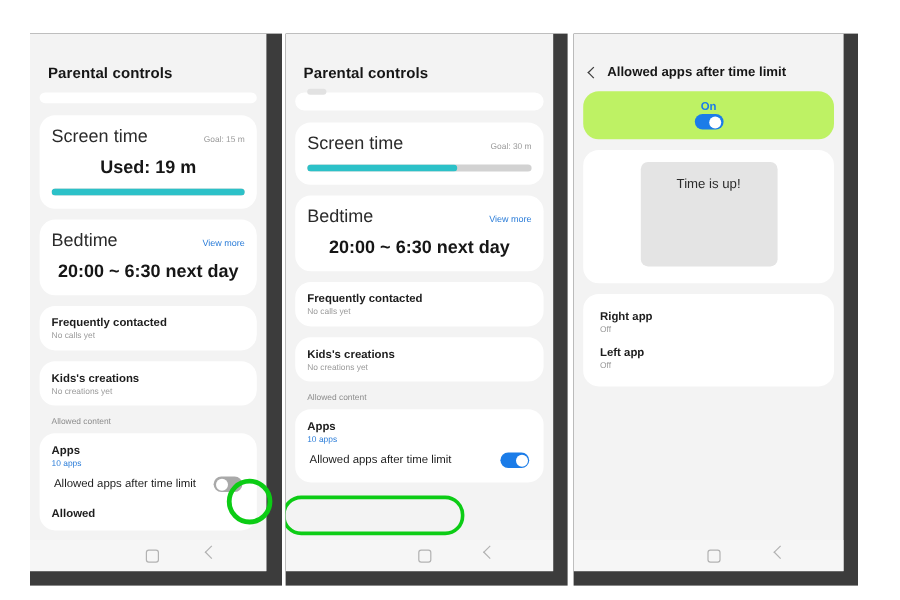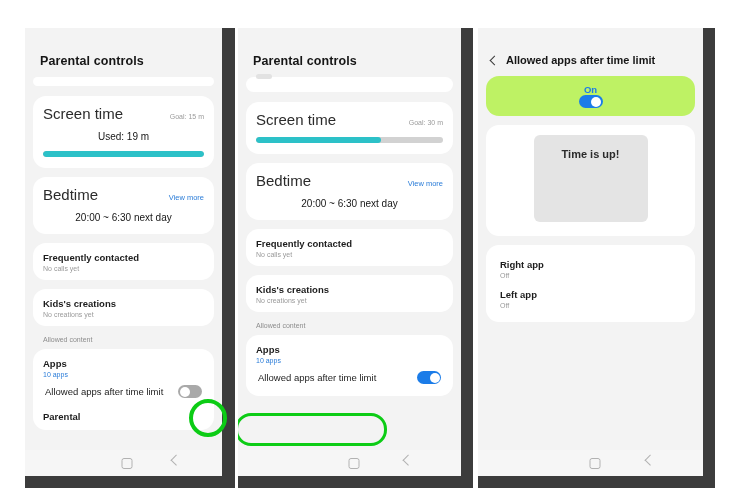--- a/index.html
+++ b/index.html
@@ -88,22 +88,22 @@
   .row-meta {
     font-size: 7px;
     color: #9a9a9a;
   }
   .row-link {
     font-size: 7.5px;
     color: #2a7cd8;
   }
   .centered {
     text-align: center;
-    font-size: 10px;
-    font-weight: normal;
+    font-size: 15px;
+    font-weight: bold;
     color: #161616;
     margin-top: 9px;
   }
 
   .progress {
     margin-top: 9px;
     height: 6px;
     border-radius: 4px;
     background: #d2d2d2;
     overflow: hidden;
@@ -254,21 +254,20 @@
     background: #e4e4e4;
     border-radius: 6px;
     display: flex;
     justify-content: center;
     padding-top: 13px;
     box-sizing: border-box;
   }
   .illus .txt {
     font-size: 11px;
     color: #2b2b2b;
-    font-weight: bold;
   }
   .app-entry { padding: 5px 4px 5px 4px; }
 </style>
 </head>
 <body>
 
 <div id="stage">
 
   <div class="phone phone-1">
     <div class="screen">
@@ -313,21 +312,21 @@
           <div>
             <div class="list-title">Apps</div>
             <div class="list-sub link">10 apps</div>
           </div>
           <div class="toggle-row">
             <span class="label">Allowed apps after time limit</span>
             <span class="switch off">
               <span class="knob"></span>
             </span>
           </div>
-          <div class="list-title" style="margin-top:9px">Parental</div>
+          <div class="list-title" style="margin-top:9px">Allowed</div>
         </div>
 
       </div>
       <div class="navbar">
         <span class="nav-home"></span>
         <span class="nav-back"></span>
       </div>
     </div>
     <div class="hl-circle" style="left:164px; top:371px; width:38px; height:38px;"></div>
   </div>

